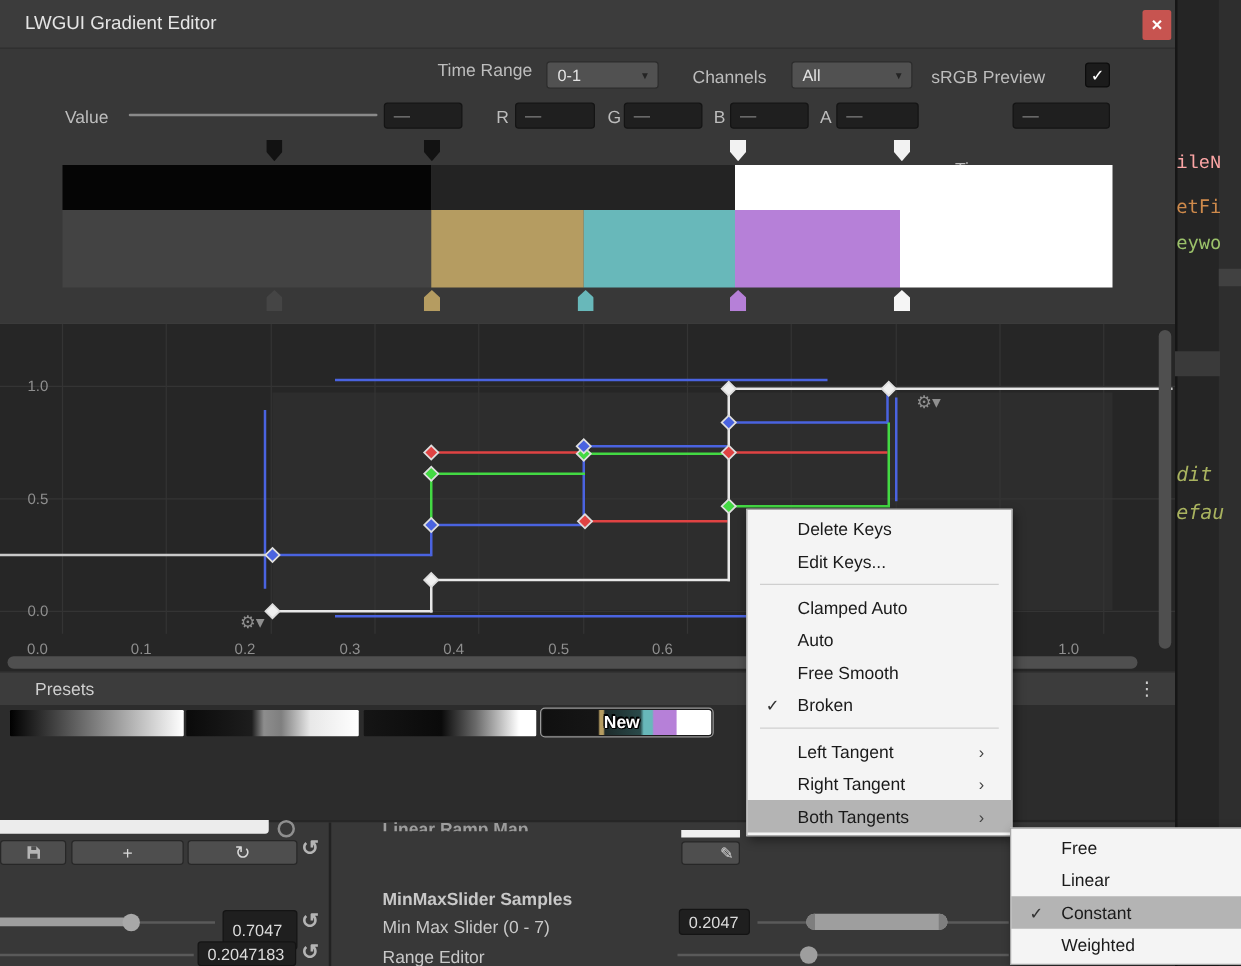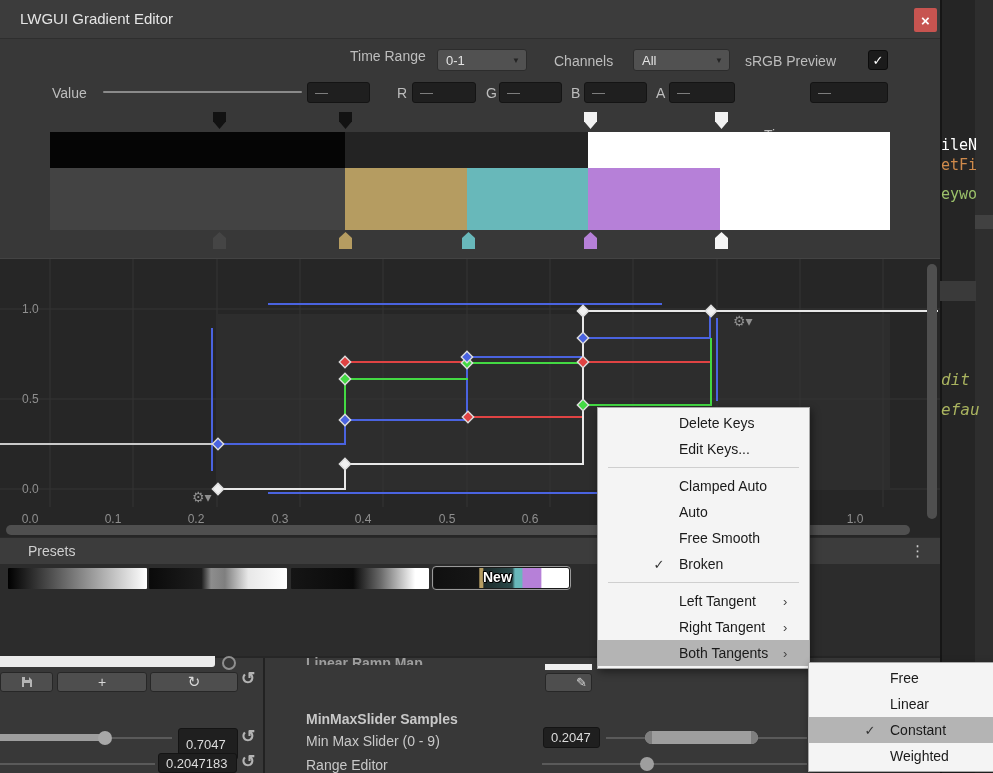--- a/index.html
+++ b/index.html
@@ -15,41 +15,41 @@
             padding:0 6px 0 8px;box-sizing:border-box;}
   .dd-arrow{font-size:8px;color:#242424;}
   .btn{background:#4e4e4e;border:1px solid #272727;border-radius:3px;display:flex;
        align-items:center;justify-content:center;color:#d8d8d8;font-size:14px;box-sizing:border-box;}
   .undo{color:#b4b4b4;font-size:17px;font-weight:bold;line-height:1;}
   .titlebar{background:#3c3c3c;border-bottom:1px solid #2e2e2e;}
   .marker-a{width:13px;height:17px;clip-path:polygon(0 0,100% 0,100% 55%,50% 100%,0 55%);}
   .marker-c{width:13px;height:17px;clip-path:polygon(50% 0,100% 35%,100% 100%,0 100%,0 35%);}
   .menu{background:#f4f4f4;border:1px solid #a8a8a8;box-shadow:2px 3px 8px rgba(0,0,0,.45);
         color:#1a1a1a;font-size:14px;}
-  .menu-row{height:26px;display:flex;align-items:center;position:relative;padding-left:41px;}
+  .menu-row{height:26px;display:flex;align-items:center;position:relative;}
   .menu-row .check{width:40px;text-align:center;font-size:13px;color:#333;flex:0 0 40px;}
   .menu-row .mlabel{flex:1;}
   .menu-row .marrow{width:26px;color:#444;font-size:13px;}
   .menu-row.hl{background:#b4b4b4;}
   .menu-sep{height:1px;background:#cfcfcf;margin:5px 10px;}
   .swatch{height:21px;border-radius:1px;}
   .code{position:absolute;left:941px;font-family:"DejaVu Sans Mono",monospace;font-size:15px;white-space:nowrap;}
   svg text{font-family:"Liberation Sans",sans-serif;}
 </style>
 </head>
 <body>
 
 <div id="stage">
 
   <div class="abs" style="left:940px;top:0;width:53px;height:773px;background:#252525;border-left:2px solid #161616;"></div>
   <div class="abs" style="left:975px;top:0;width:18px;height:773px;background:#2e2e2e;"></div>
   <div class="abs" style="left:975px;top:215px;width:18px;height:14px;background:#414141;"></div>
   <div class="abs" style="left:940px;top:281px;width:36px;height:20px;background:#3a3a3a;"></div>
   <div id="code-lines">
-      <div class="code" style="top: 136px; color: #ffffff;">ileN</div>
+      <div class="code" style="top: 122px; color: #fca5a5; font-family: Liberation Mono, monospace;">ileN</div>
       <div class="code" style="top: 156px; color: rgb(207, 138, 75);">etFi</div>
       <div class="code" style="top: 185px; color: rgb(155, 193, 106);">eywo</div>
       <div class="code" style="top: 370px; color: rgb(169, 179, 95); font-style: italic; font-size: 16px;">dit</div>
       <div class="code" style="top: 400px; color: rgb(169, 179, 95); font-style: italic; font-size: 16px;">efau</div>
     </div>
 
   <div class="abs" style="left:0;top:0;width:940px;height:656px;background:#383838;border-bottom:2px solid #262626;">
 
     <div class="abs titlebar" style="left:0;top:0;width:940px;height:38px;">
       <div class="abs" style="left:20px;top:10px;font-size:15px;color:#e5e5e5;">LWGUI Gradient Editor</div>
@@ -256,21 +256,21 @@
     </div>
     <span class="abs undo" style="left:241px;top:95px;">↺</span>
 
     <div class="abs" style="left:306px;top:-3px;height:10px;overflow:hidden;font-size:14px;color:#9d9d9d;font-weight:bold;">Linear Ramp Map</div>
     <div class="abs" style="left:545px;top:6px;width:47px;height:6px;background:#f0f0f0;"></div>
     <div class="abs btn" style="left:545px;top:15px;width:47px;height:19px;justify-content:flex-end;padding-right:4px;">
       <span style="font-size:13px;color:#d8d8d8;">✎</span>
     </div>
 
     <div class="abs" style="left:306px;top:53px;font-size:14px;font-weight:bold;color:#c8c8c8;">MinMaxSlider Samples</div>
-    <div class="abs" style="left:306px;top:75px;font-size:14px;color:#c8c8c8;">Min Max Slider (0 - 9)</div>
+    <div class="abs" style="left:306px;top:75px;font-size:14px;color:#c8c8c8;">Min Max Slider (0 - 7)</div>
     <div class="abs field light" style="left:543px;top:69px;width:57px;height:21px;">
       <span>0.2047</span>
     </div>
     <div class="abs" style="left:606px;top:79px;width:201px;height:2px;background:#5a5a5a;"></div>
     <div class="abs" style="left:645px;top:73px;width:113px;height:13px;background:#9e9e9e;border-radius:7px;">
       <div style="position:absolute;left:0;top:0;width:7px;height:13px;background:#7e7e7e;border-radius:7px 0 0 7px;"></div>
       <div style="position:absolute;right:0;top:0;width:7px;height:13px;background:#7e7e7e;border-radius:0 7px 7px 0;"></div>
     </div>
     <div class="abs" style="left:306px;top:99px;font-size:14px;color:#c8c8c8;">Range Editor</div>
     <div class="abs" style="left:542px;top:105px;width:265px;height:2px;background:#5a5a5a;"></div>

